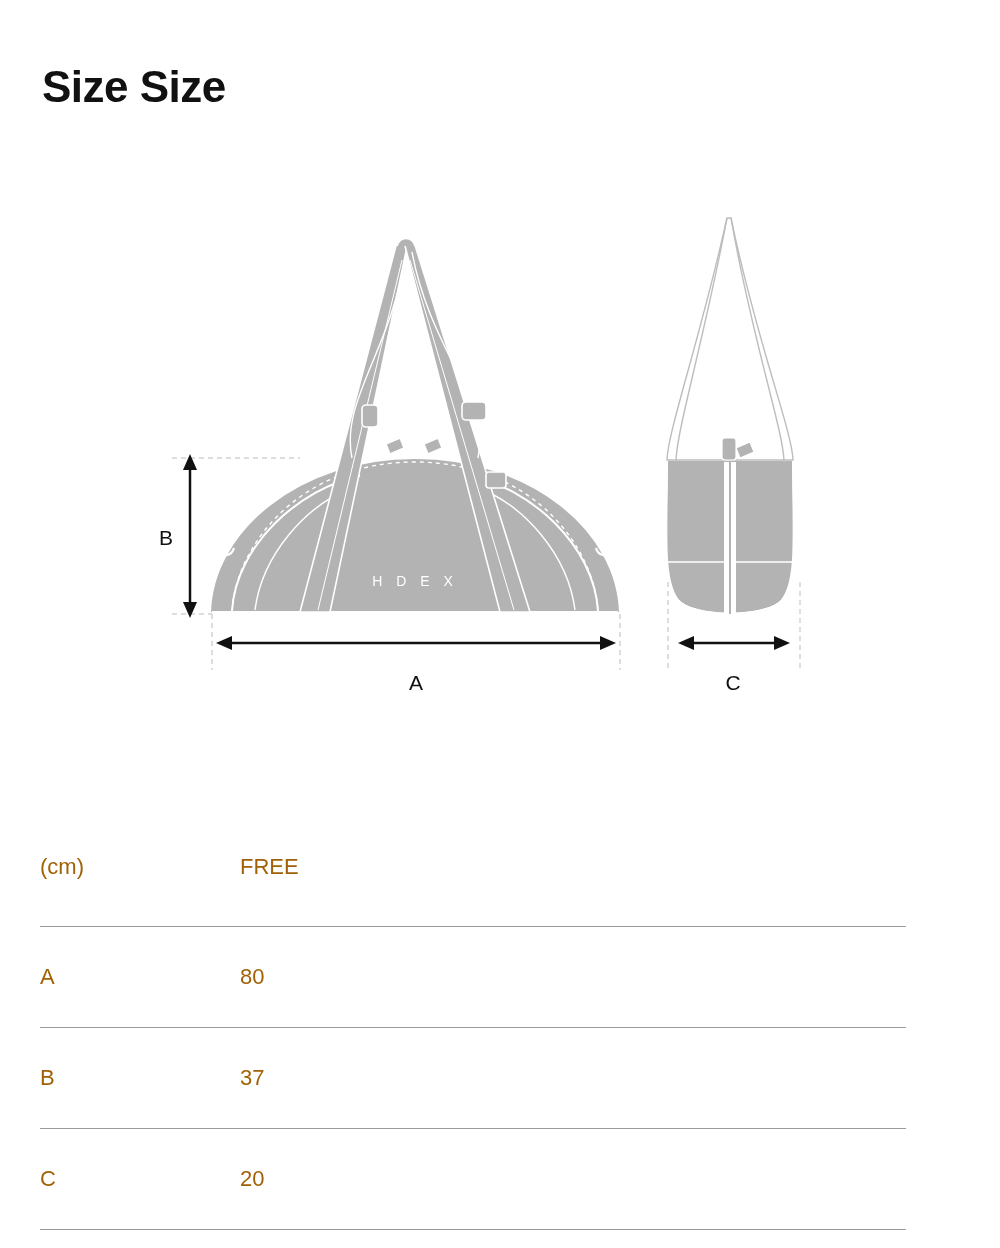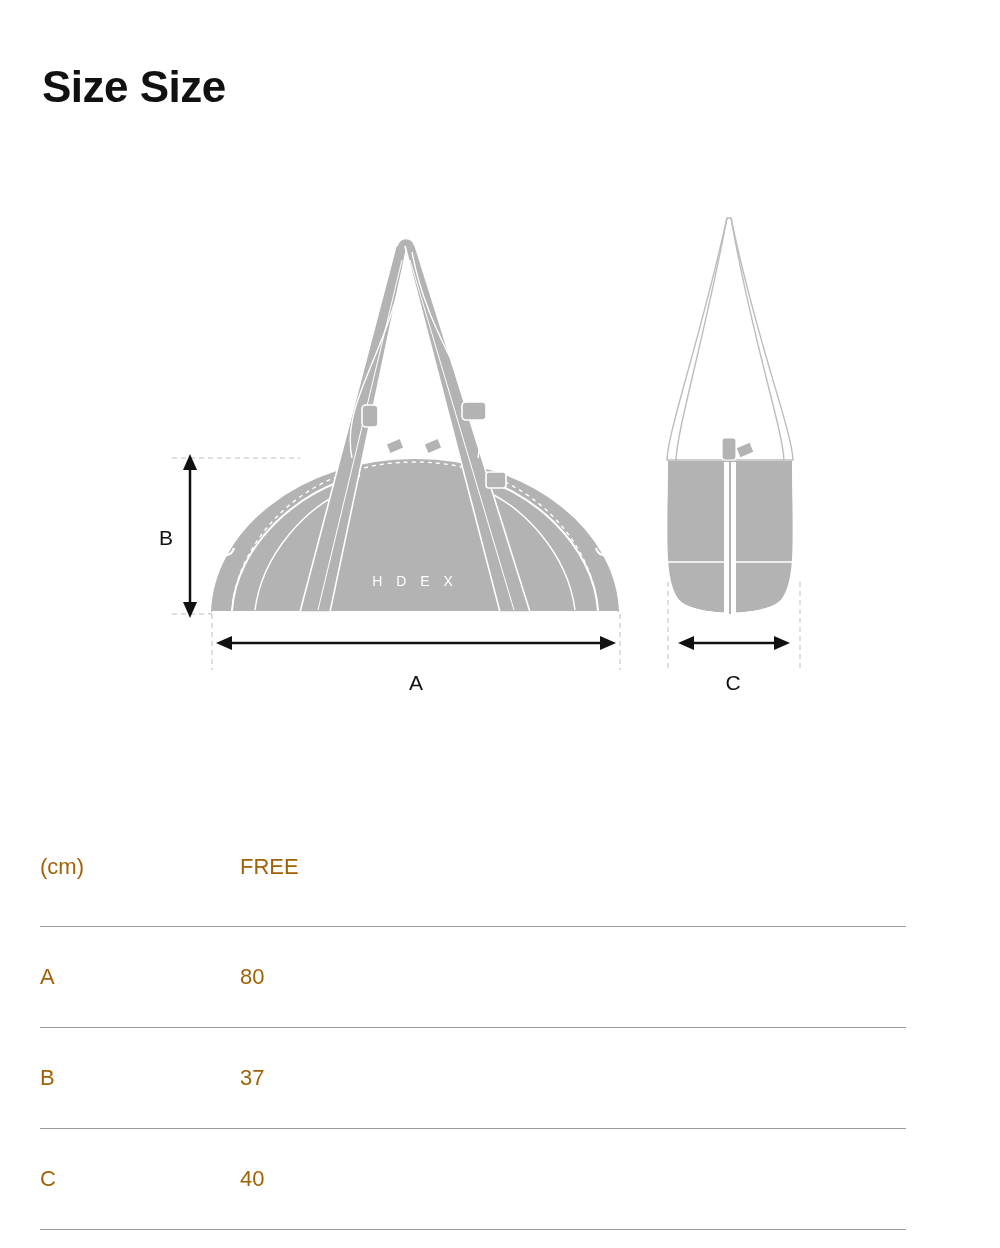--- a/index.html
+++ b/index.html
@@ -179,17 +179,17 @@
       <td class="col-value label-txt">80</td>
       <td class="col-rest"></td>
     </tr>
     <tr class="data-row">
       <td class="col-label label-txt">B</td>
       <td class="col-value label-txt">37</td>
       <td class="col-rest"></td>
     </tr>
     <tr class="data-row">
       <td class="col-label label-txt">C</td>
-      <td class="col-value label-txt">40</td>
+      <td class="col-value label-txt">20</td>
       <td class="col-rest"></td>
     </tr>
   </tbody>
 </table>
 
 </body></html>

